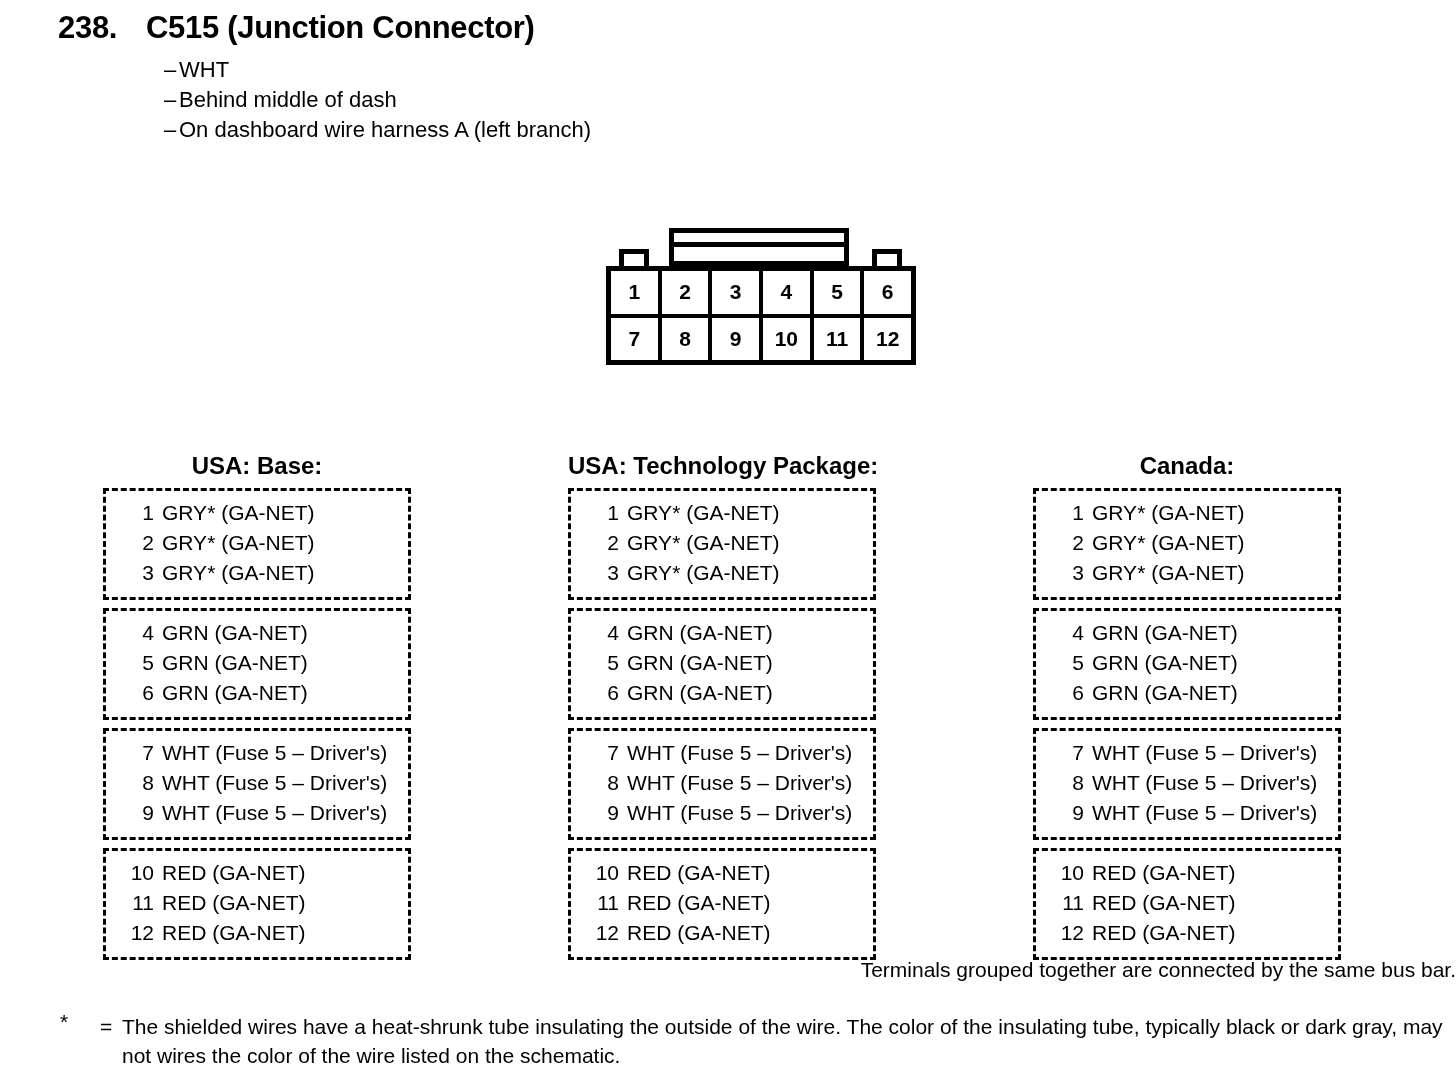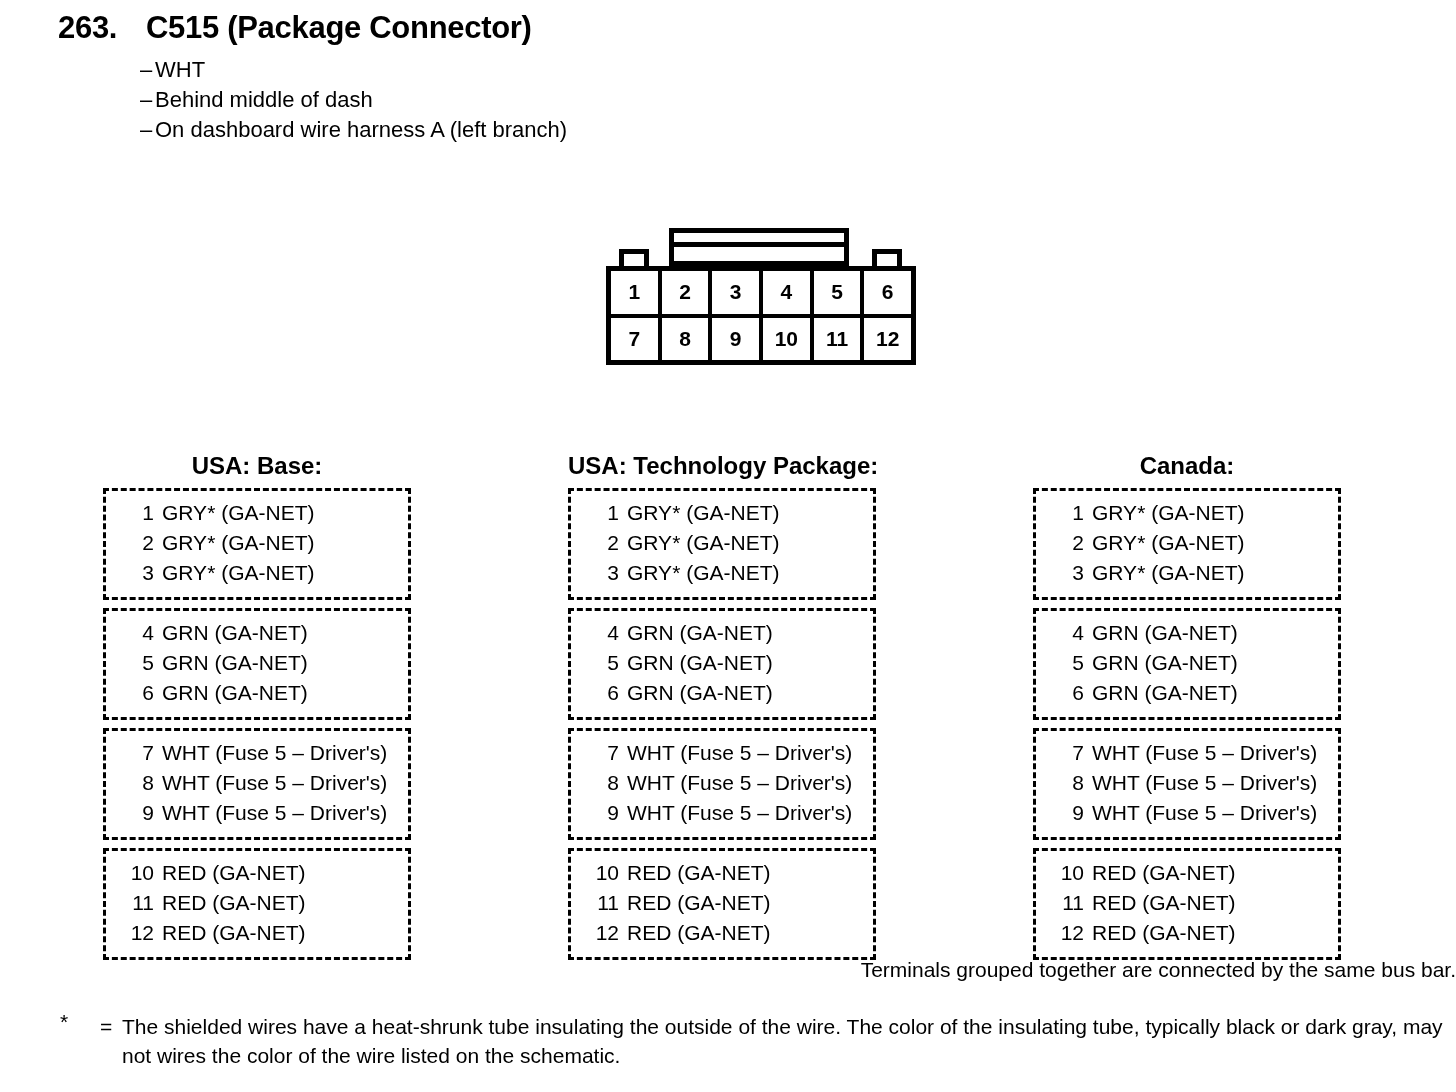--- a/index.html
+++ b/index.html
@@ -32,21 +32,21 @@
   }
   #title-number {
     width: 88px;
     flex: 0 0 88px;
   }
   #title-text {
     white-space: nowrap;
   }
   #bullet-list {
     margin-top: 9px;
-    margin-left: 82px;
+    margin-left: 106px;
     font-size: 22px;
     line-height: 30px;
   }
   .bullet-line {
     white-space: nowrap;
   }
   .bullet-dash {
     display: inline-block;
     width: 15px;
   }
@@ -191,22 +191,22 @@
   }
   #footnote-text {
     flex: 1 1 auto;
   }
 </style>
 </head>
 <body>
 
 <div id="header-block">
   <div id="title-row">
-    <span id="title-number">263.</span>
-    <span id="title-text">C515 (Package Connector)</span>
+    <span id="title-number">238.</span>
+    <span id="title-text">C515 (Junction Connector)</span>
   </div>
   <div id="bullet-list">
       <div class="bullet-line"><span class="bullet-dash">–</span><span>WHT</span></div>
       <div class="bullet-line"><span class="bullet-dash">–</span><span>Behind middle of dash</span></div>
       <div class="bullet-line"><span class="bullet-dash">–</span><span>On dashboard wire harness A (left branch)</span></div>
     </div>
 </div>
 
 <div id="connector">
   <div id="connector-tab">

